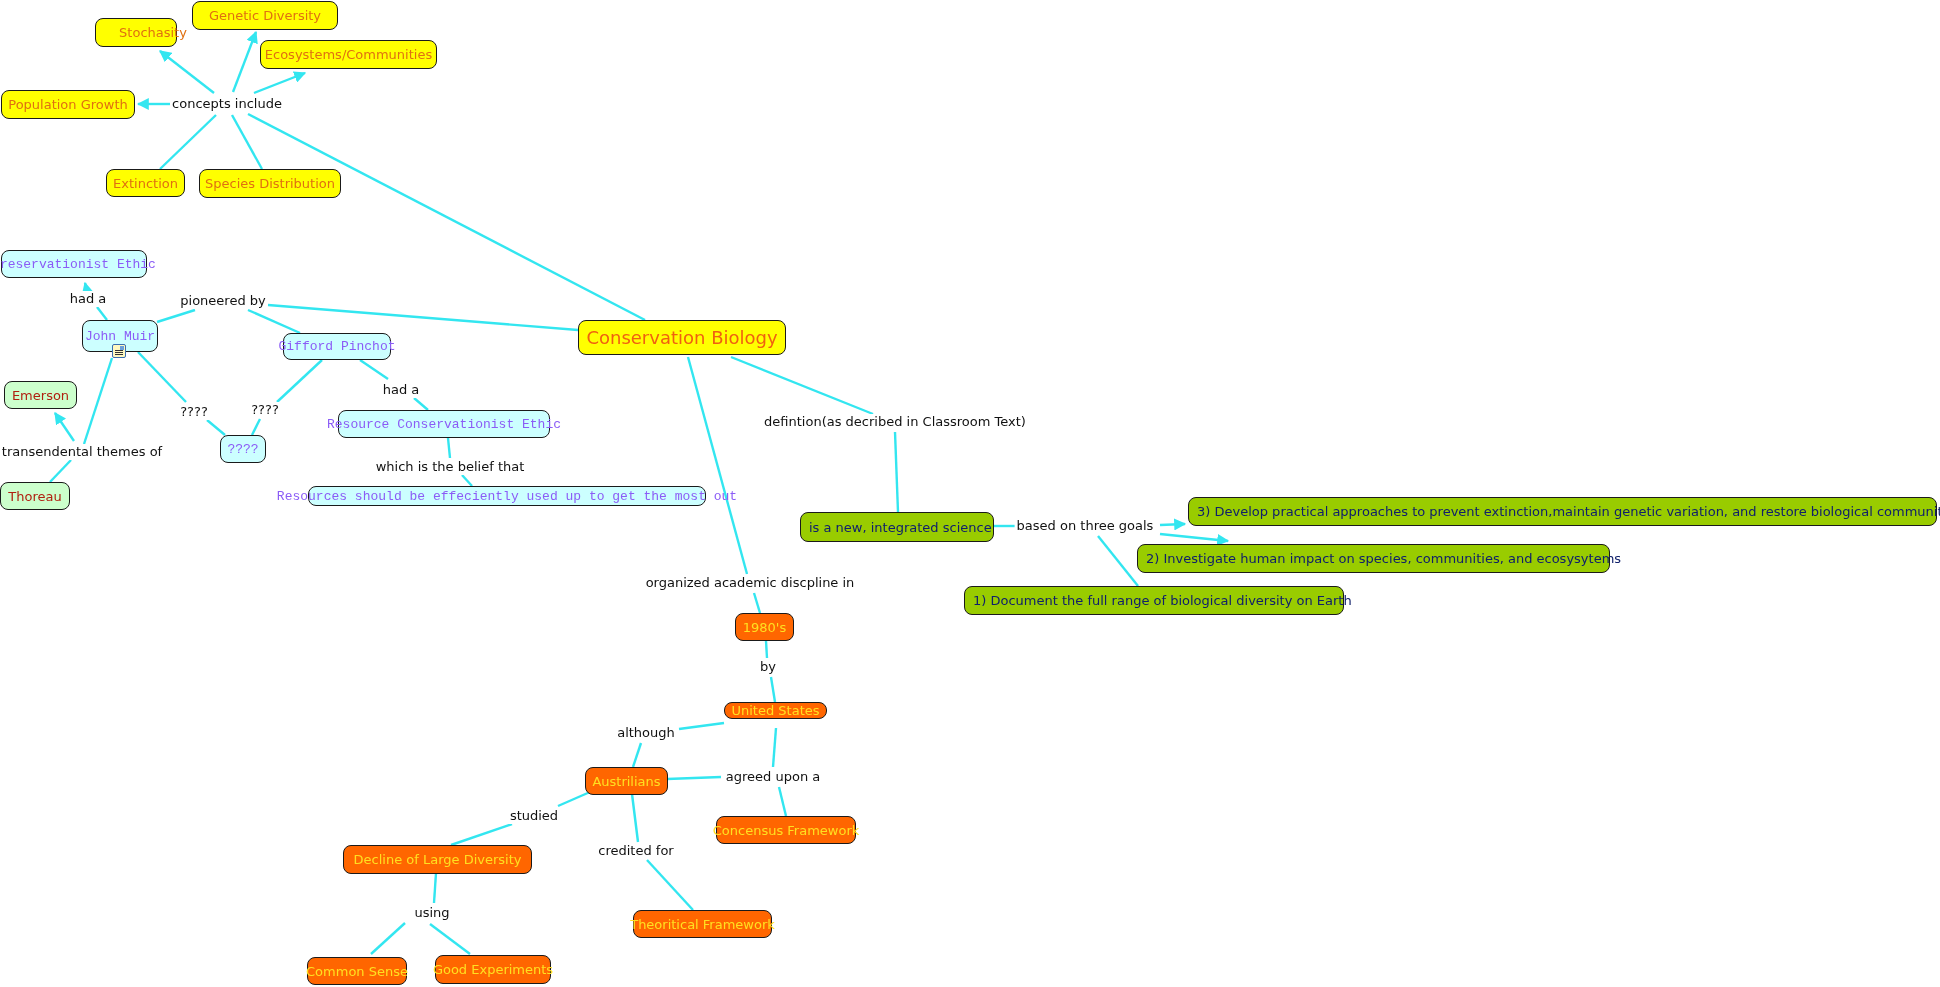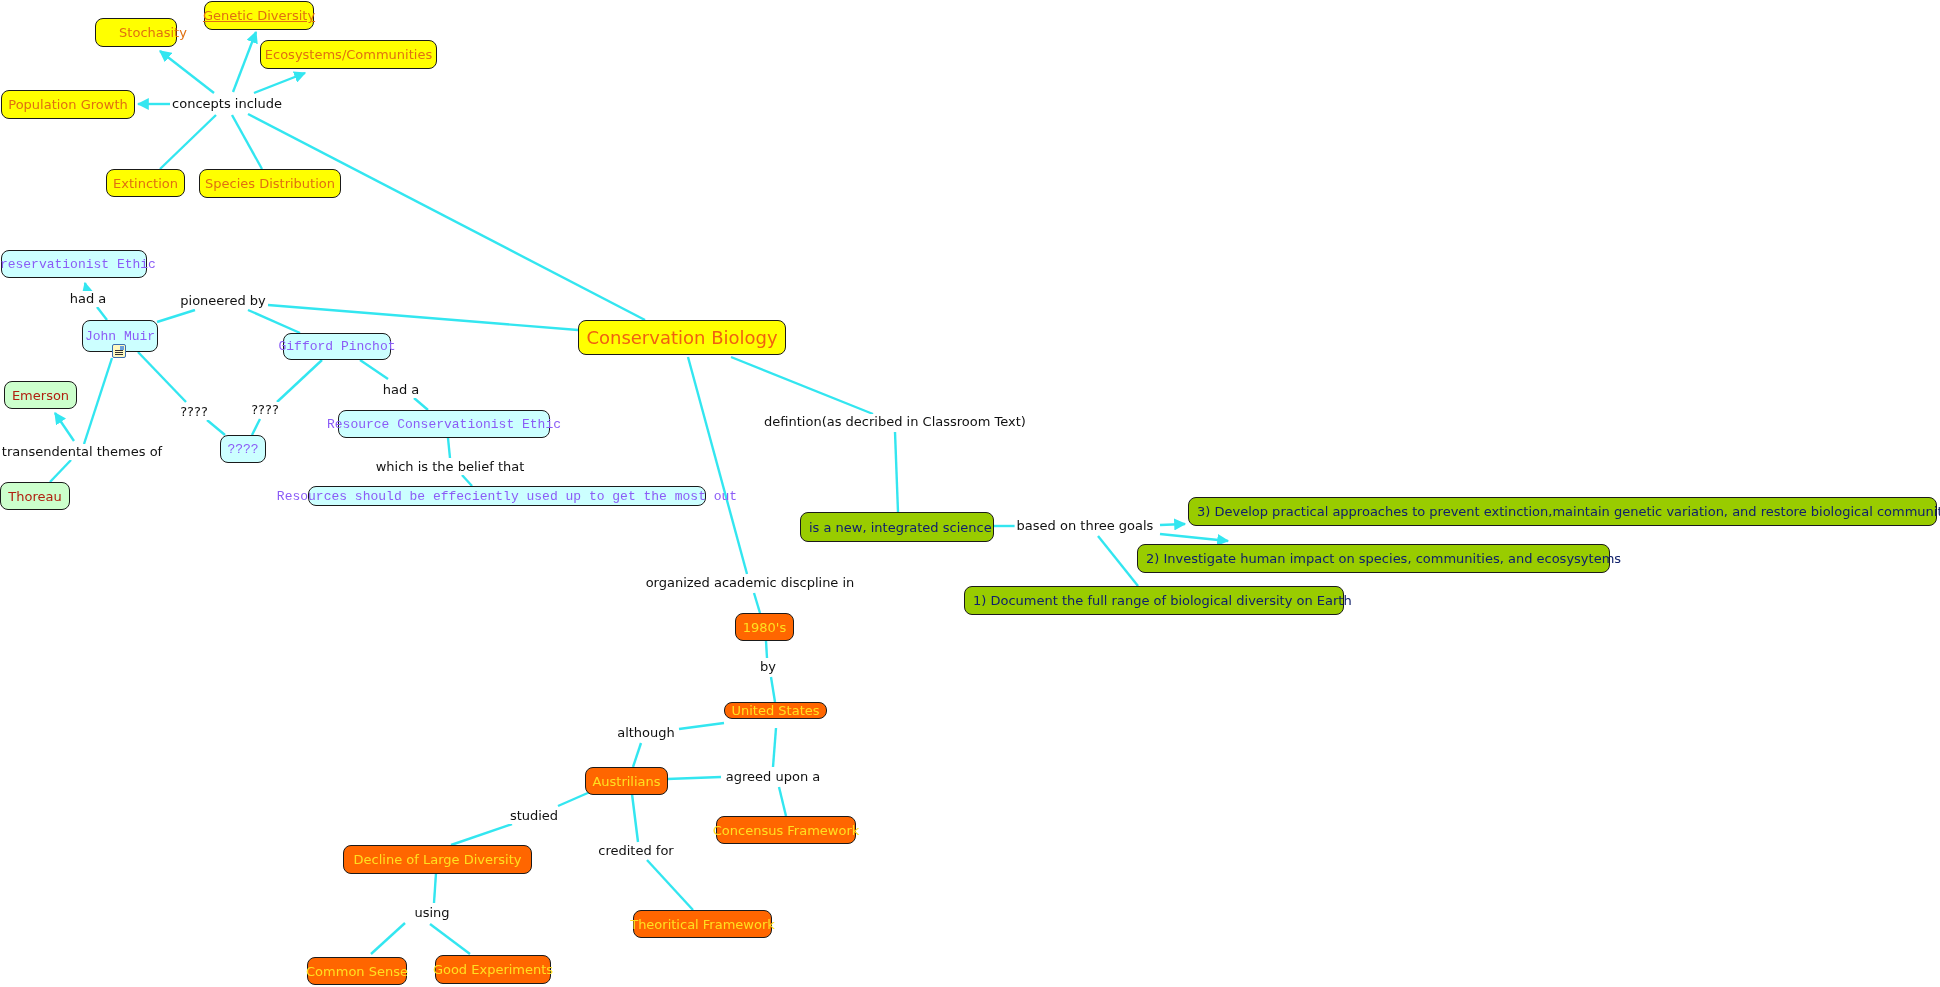--- a/index.html
+++ b/index.html
@@ -83,21 +83,21 @@
     <line x1="512" y1="824" x2="451" y2="845"></line>
     <line x1="632" y1="794" x2="638" y2="842"></line>
     <line x1="647" y1="860" x2="693" y2="910"></line>
     <line x1="436" y1="873" x2="434" y2="903"></line>
     <line x1="405" y1="923" x2="371" y2="954"></line>
     <line x1="430" y1="924" x2="470" y2="954"></line>
   </g>
 </svg>
 
 <div class="node yellow" style="left:95px;top:18px;width:82px;height:29px;padding-left:40px;">Stochasity</div>
-<div class="node yellow" style="left:204px;top:1px;width:110px;height:29px;text-decoration:underline;">Genetic Diversity</div>
+<div class="node yellow" style="left:192px;top:1px;width:146px;height:29px;">Genetic Diversity</div>
 <div class="node yellow" style="left:260px;top:40px;width:177px;height:29px;">Ecosystems/Communities</div>
 <div class="node yellow" style="left:1px;top:90px;width:134px;height:29px;">Population Growth</div>
 <div class="node yellow" style="left:106px;top:169px;width:79px;height:28px;">Extinction</div>
 <div class="node yellow" style="left:199px;top:169px;width:142px;height:29px;">Species Distribution</div>
 <div class="node yellow title" style="left:578px;top:320px;width:208px;height:35px;">Conservation Biology</div>
 
 <div class="node cyan" style="left:1px;top:250px;width:146px;height:28px;">Preservationist Ethic</div>
 <div class="node cyan" style="left:82px;top:320px;width:76px;height:32px;">John Muir</div>
 <span class="resource-icon" style="left:112px;top:344px;"></span>
 <div class="node cyan" style="left:283px;top:333px;width:108px;height:27px;">Gifford Pinchot</div>

